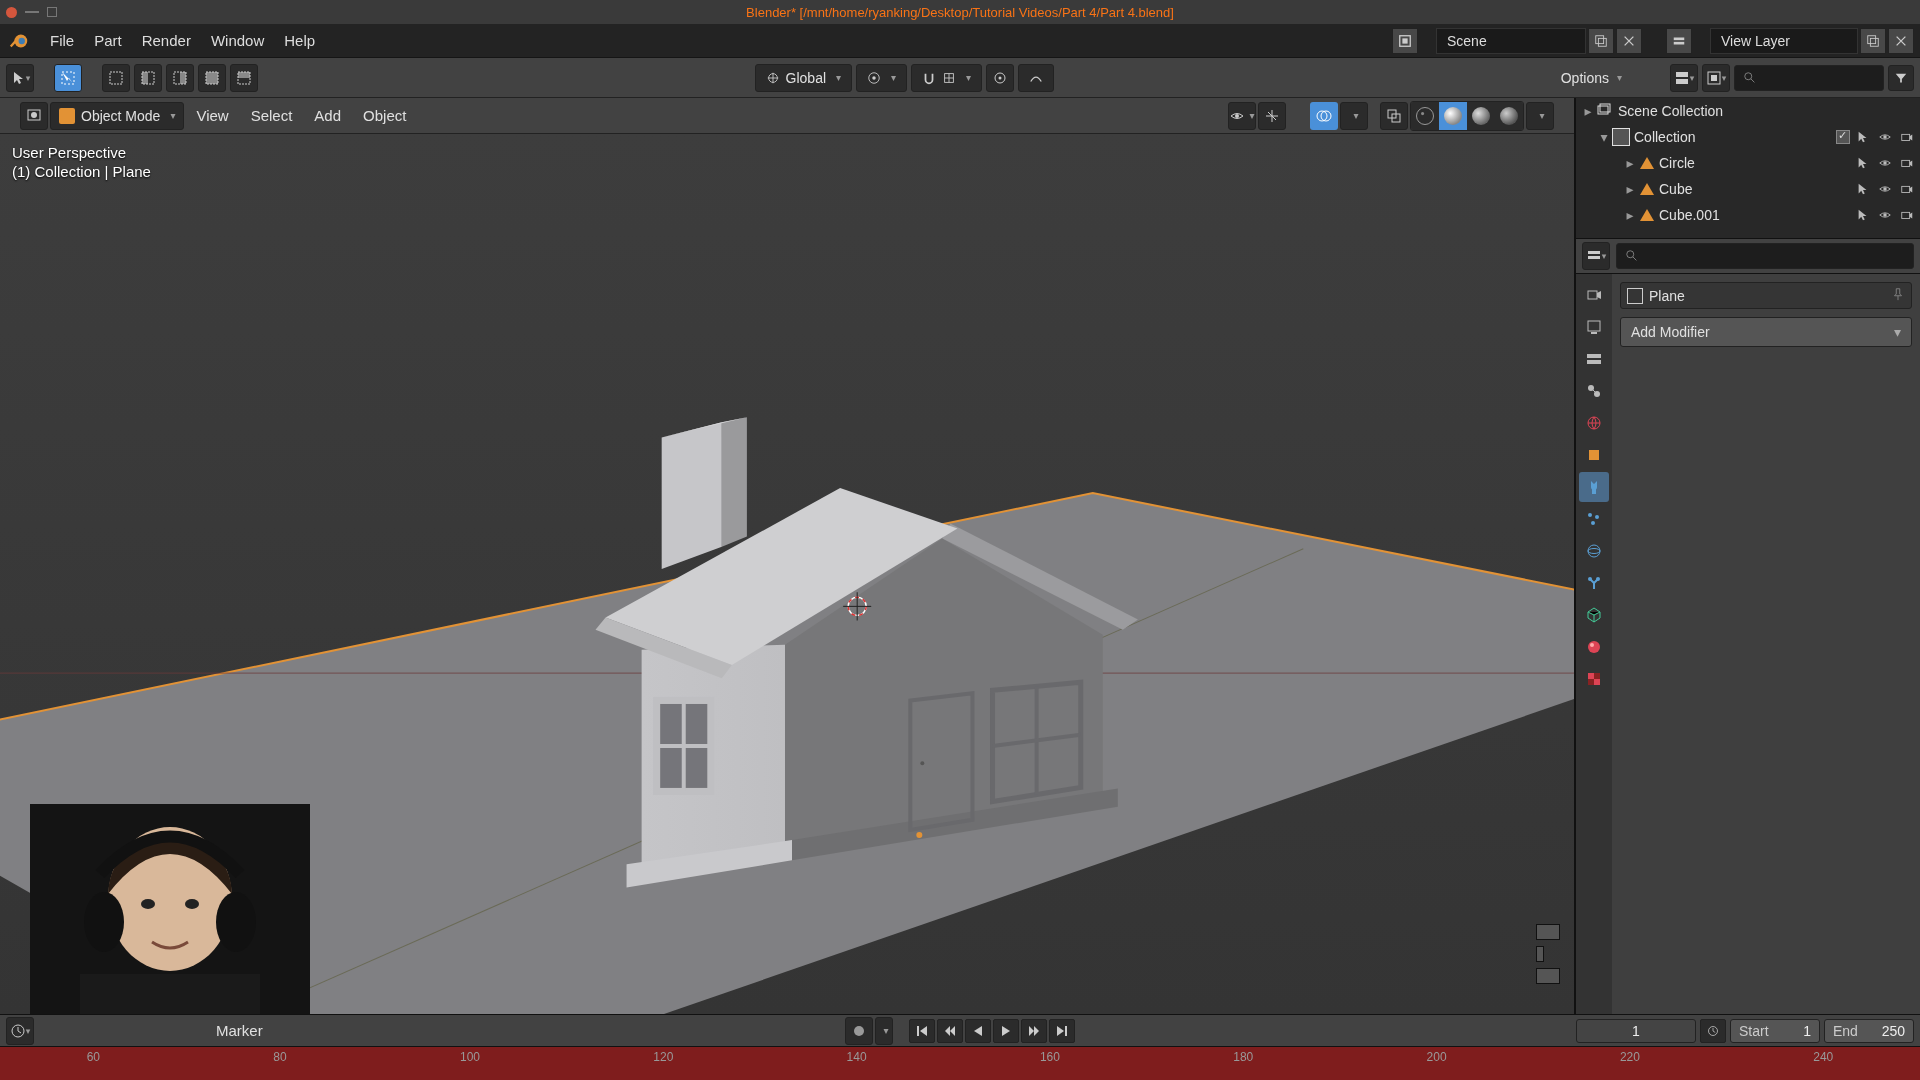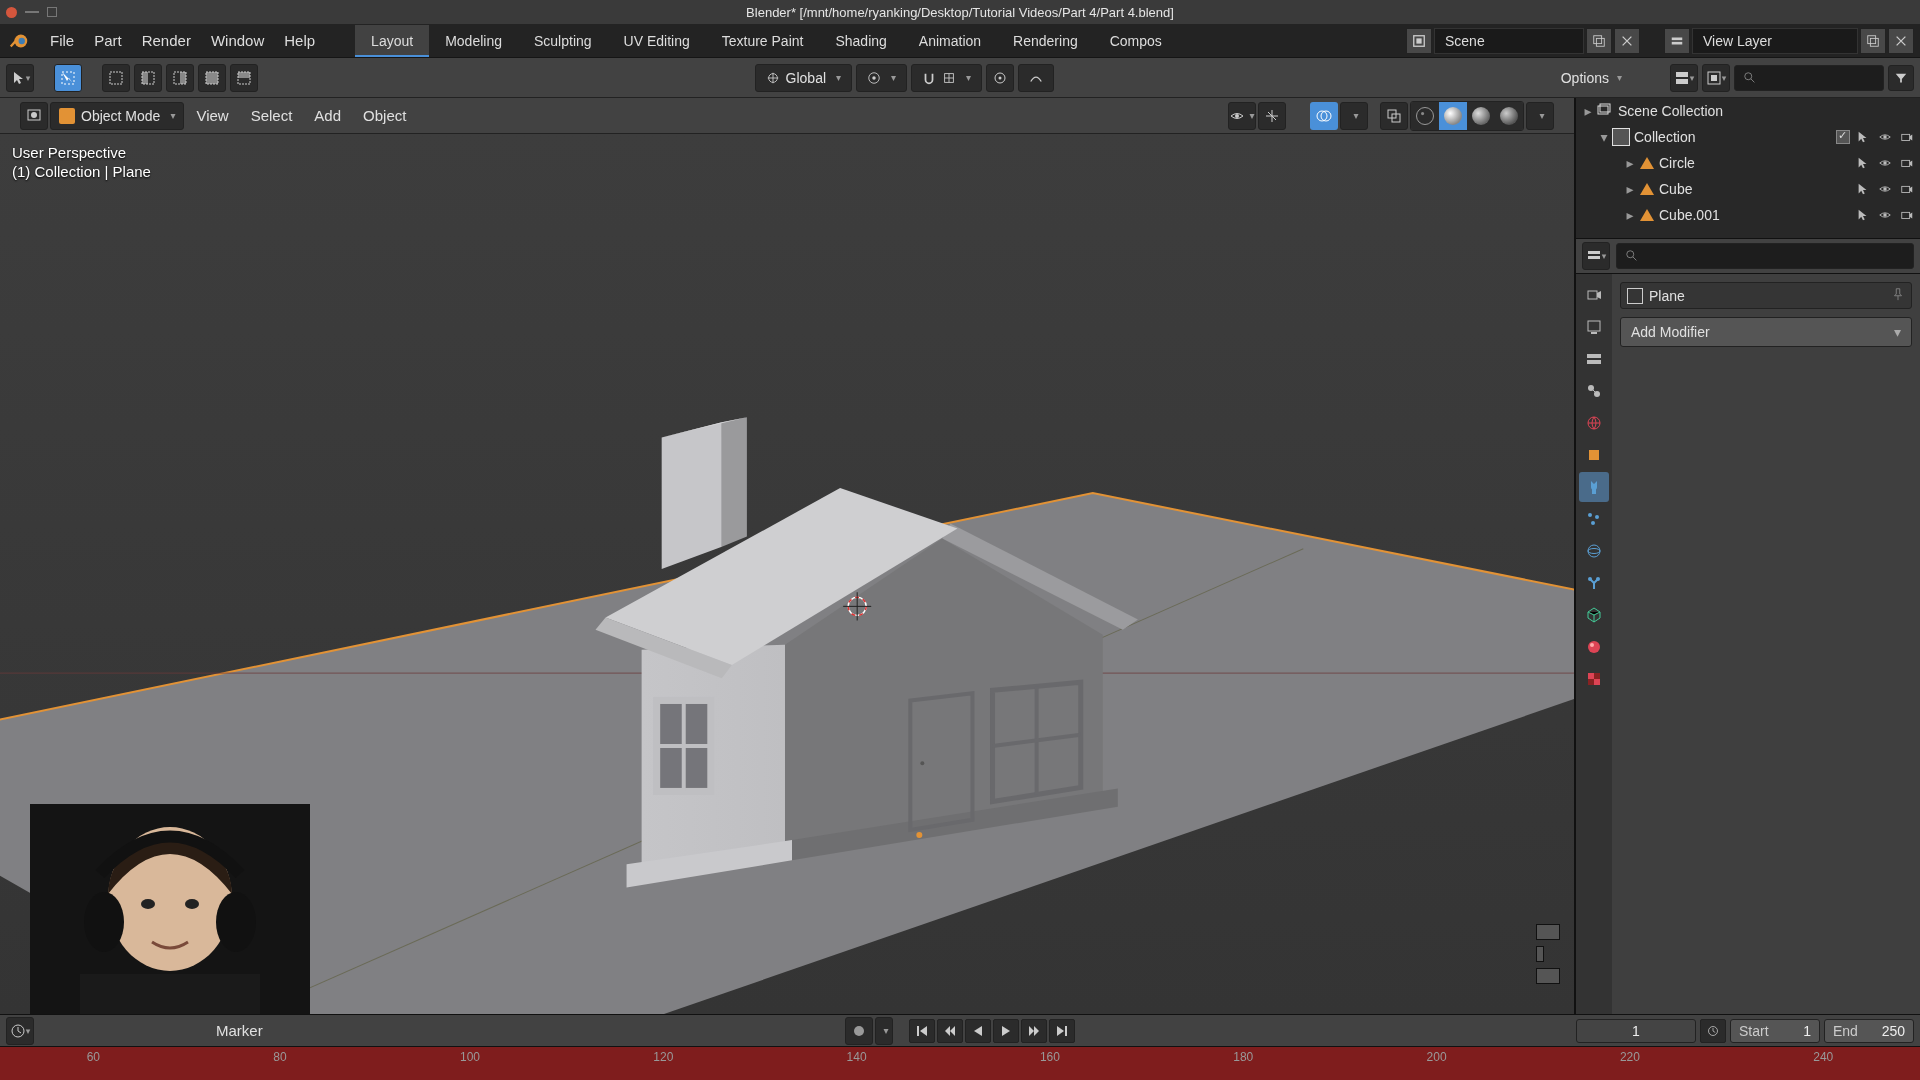--- a/index.html
+++ b/index.html
@@ -4,33 +4,33 @@
 <style>
 * { margin: 0; padding: 0; box-sizing: border-box; font-family: -apple-system, "Segoe UI", sans-serif; user-select: none; }
 body { width: 1920px; height: 1080px; background: #393939; color: #e0e0e0; overflow: hidden; display: flex; flex-direction: column; font-size: 14px; }
 
 
 .os-titlebar { height: 24px; background: #3a3a3a; display: flex; align-items: center; padding: 0 6px; font-size: 13px; color: #ccc; position: relative; }
 .os-buttons { display: flex; gap: 8px; align-items: center; }
 .os-close { width: 11px; height: 11px; background: #d4563d; border-radius: 50%; }
 .os-min { width: 14px; height: 2px; background: #777; }
 .os-max { width: 10px; height: 10px; border: 1px solid #777; }
-.os-title { position: absolute; left: 50%; transform: translateX(-50%); color: #e5e5e5; }
+.os-title { position: absolute; left: 50%; transform: translateX(-50%); color: #f97316; }
 
 
 .menubar { height: 34px; background: #232323; border-bottom: 1px solid #151515; display: flex; align-items: center; color: #ddd; }
 .blender-logo { width: 22px; height: 22px; margin: 0 10px 0 8px; }
 .blender-logo svg { width: 100%; height: 100%; }
 .menu-item { padding: 0 10px; height: 100%; display: flex; align-items: center; cursor: default; font-size: 15px; }
 .workspace-tabs { display: flex; margin-left: 30px; }
 .ws-tab { padding: 8px 16px; font-size: 14px; position: relative; }
 .ws-tab.active { background: #424242; }
 .ws-tab.active::after { content:""; position:absolute; left:0; right:0; bottom:0; height:2px; background:#4a90d9; }
 .scene-row { margin-left: auto; display: flex; align-items: center; gap: 2px; padding-right: 6px; }
-.scene-field { background: #1a1a1a; border: 1px solid #333; padding: 3px 10px; width: 150px; height: 26px; display:flex; align-items:center; }
+.scene-field { background: #1a1a1a; border: 1px solid #333; padding: 3px 10px; width: 150px; height: 26px; display:flex; align-items:center;margin-left:16px; }
 .scene-btn { width: 26px; height: 26px; background: #484848; border: 1px solid #222; display:flex; align-items:center; justify-content:center; }
 .scene-btn svg { width:14px; height:14px; fill:#ccc; }
 
 
 .tool-header { height: 40px; background: #424242; border-bottom: 1px solid #222; display: flex; align-items: center; padding: 0 6px; gap: 4px; }
 .tool-btn { width: 28px; height: 28px; background: #2b2b2b; display: flex; align-items: center; justify-content: center; border-radius: 3px; border: 1px solid #222; }
 .tool-btn.active { background: #4a90d9; }
 .tool-btn svg, .tool-btn .g { width:16px; height:16px; }
 .pill { background:#2b2b2b; border:1px solid #222; border-radius:3px; height:28px; display:flex; align-items:center; padding: 0 10px; gap:6px; }
 .chev::after { content:"▾"; font-size:10px; color:#999; margin-left:4px; }
@@ -131,31 +131,20 @@
         <circle cx="15" cy="12" r="3.5" fill="#3d7db5"></circle>
         <path d="M3 18 L10 10" stroke="#e29235" stroke-width="2.5" fill="none"></path>
       </svg>
   </span>
   <span class="menu-item">File</span>
   <span class="menu-item">Part</span>
   <span class="menu-item">Render</span>
   <span class="menu-item">Window</span>
   <span class="menu-item">Help</span>
 
-  <div class="workspace-tabs">
-    <span class="ws-tab active">Layout</span>
-    <span class="ws-tab">Modeling</span>
-    <span class="ws-tab">Sculpting</span>
-    <span class="ws-tab">UV Editing</span>
-    <span class="ws-tab">Texture Paint</span>
-    <span class="ws-tab">Shading</span>
-    <span class="ws-tab">Animation</span>
-    <span class="ws-tab">Rendering</span>
-    <span class="ws-tab">Compos</span>
-  </div>
 
   <div class="scene-row">
     <span class="scene-btn">
         <svg viewBox="0 0 16 16">
           <rect x="2" y="2" width="12" height="12" fill="none" stroke="#ccc" stroke-width="1.5"></rect>
           <rect x="5" y="5" width="6" height="6" fill="#ccc"></rect>
         </svg>
       </span>
     <span class="scene-field">Scene</span>
     <span class="scene-btn">
@@ -169,21 +158,21 @@
           <path d="M3 3 L13 13 M13 3 L3 13" stroke="#ccc" stroke-width="1.5"></path>
         </svg>
       </span>
     <span style="width:20px"></span>
     <span class="scene-btn">
         <svg viewBox="0 0 16 16">
           <rect x="2" y="4" width="12" height="3" fill="#ccc"></rect>
           <rect x="2" y="9" width="12" height="3" fill="#ccc"></rect>
         </svg>
       </span>
-    <span class="scene-field" style="width:166px">View Layer</span>
+    <span class="scene-field" style="width:148px">View Layer</span>
     <span class="scene-btn">
         <svg viewBox="0 0 16 16">
           <rect x="2" y="2" width="9" height="9" fill="none" stroke="#ccc"></rect>
           <rect x="5" y="5" width="9" height="9" fill="none" stroke="#ccc"></rect>
         </svg>
       </span>
     <span class="scene-btn">
         <svg viewBox="0 0 16 16">
           <path d="M3 3 L13 13 M13 3 L3 13" stroke="#ccc" stroke-width="1.5"></path>
         </svg>

